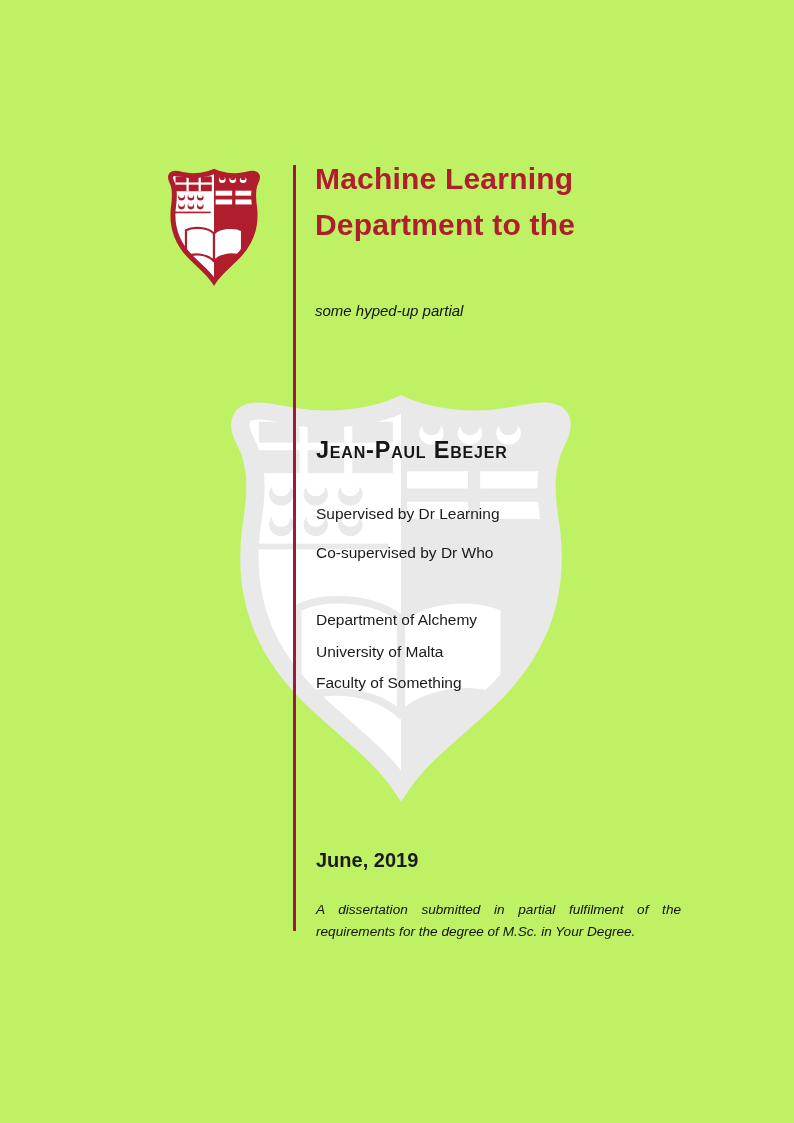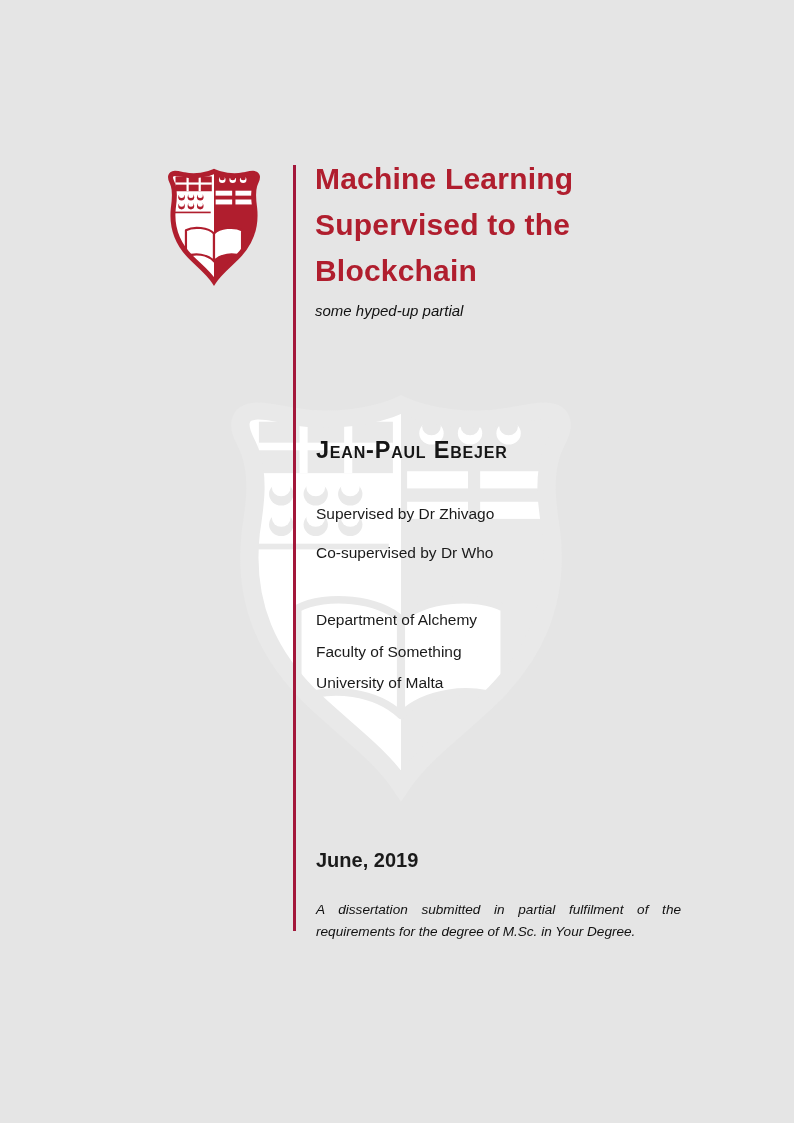--- a/index.html
+++ b/index.html
@@ -1,19 +1,19 @@
 <!DOCTYPE html>
 <html style="--accent: #b01e2e; --divider: #a3173a; --watermark: #e9e9e9;"><head>
 <meta charset="utf-8">
 <style>
   html,body{margin:0;padding:0;background:#ffffff;}
   .page{
     position:relative;
     width:794px;height:1123px;
-    background:#e5e5e5;
+    background:#bef264;
     overflow:hidden;
     font-family:"Liberation Sans", sans-serif;
     color:#1a1a1a;
   }
   
   .watermark{
     position:absolute;left:198px;top:376px;width:406px;height:442px;
     color:var(--watermark,#e9e9e9);
     z-index:0;
   }
@@ -140,34 +140,33 @@
       <path d="M100 128 C90 117 63 114 49 122 L49 170 C66 162 88 166 100 178 Z" fill="#fff" stroke="currentColor" stroke-width="4" stroke-linejoin="round"></path>
       <path d="M100 128 C110 117 137 114 151 122 L151 170 C134 162 112 166 100 178 Z" fill="#fff" stroke="currentColor" stroke-width="4" stroke-linejoin="round"></path>
     </g>
     <path d="M100 15 C88 21 66 25 46 21 C36 19 23 15 21 24 C20 30 24 34 26 41 C30 54 28 68 26 82 C22 120 35 148 58 171 C74 187 90 199 100 215 C110 199 126 187 142 171 C165 148 178 120 174 82 C172 68 170 54 174 41 C176 34 180 30 179 24 C177 15 164 19 154 21 C134 25 112 21 100 15 Z" fill="none" stroke="currentColor" stroke-width="9"></path>
   </svg>
 
   <div class="vline"></div>
 
   <div class="txt title">
     <div>Machine Learning</div>
-    <div>Supervised to the</div>
-    <div>Blockchain</div>
+    <div>Department to the</div>
   </div>
 
   <div class="txt tagline">some hyped-up partial</div>
 
   <div class="txt author">Jean-Paul Ebejer</div>
 
-  <div class="txt supervisor">Supervised by Dr Zhivago</div>
+  <div class="txt supervisor">Supervised by Dr Learning</div>
   <div class="txt cosupervisor">Co-supervised by Dr Who</div>
 
   <div class="txt affiliation">
     <div>Department of Alchemy</div>
+    <div>University of Malta</div>
     <div>Faculty of Something</div>
-    <div>University of Malta</div>
   </div>
 
   <div class="txt date">June, 2019</div>
 
   <div class="txt declaration">A dissertation submitted in partial fulfilment of the requirements for the degree of M.Sc. in Your Degree.</div>
 
 </div>
 
 </body></html>

